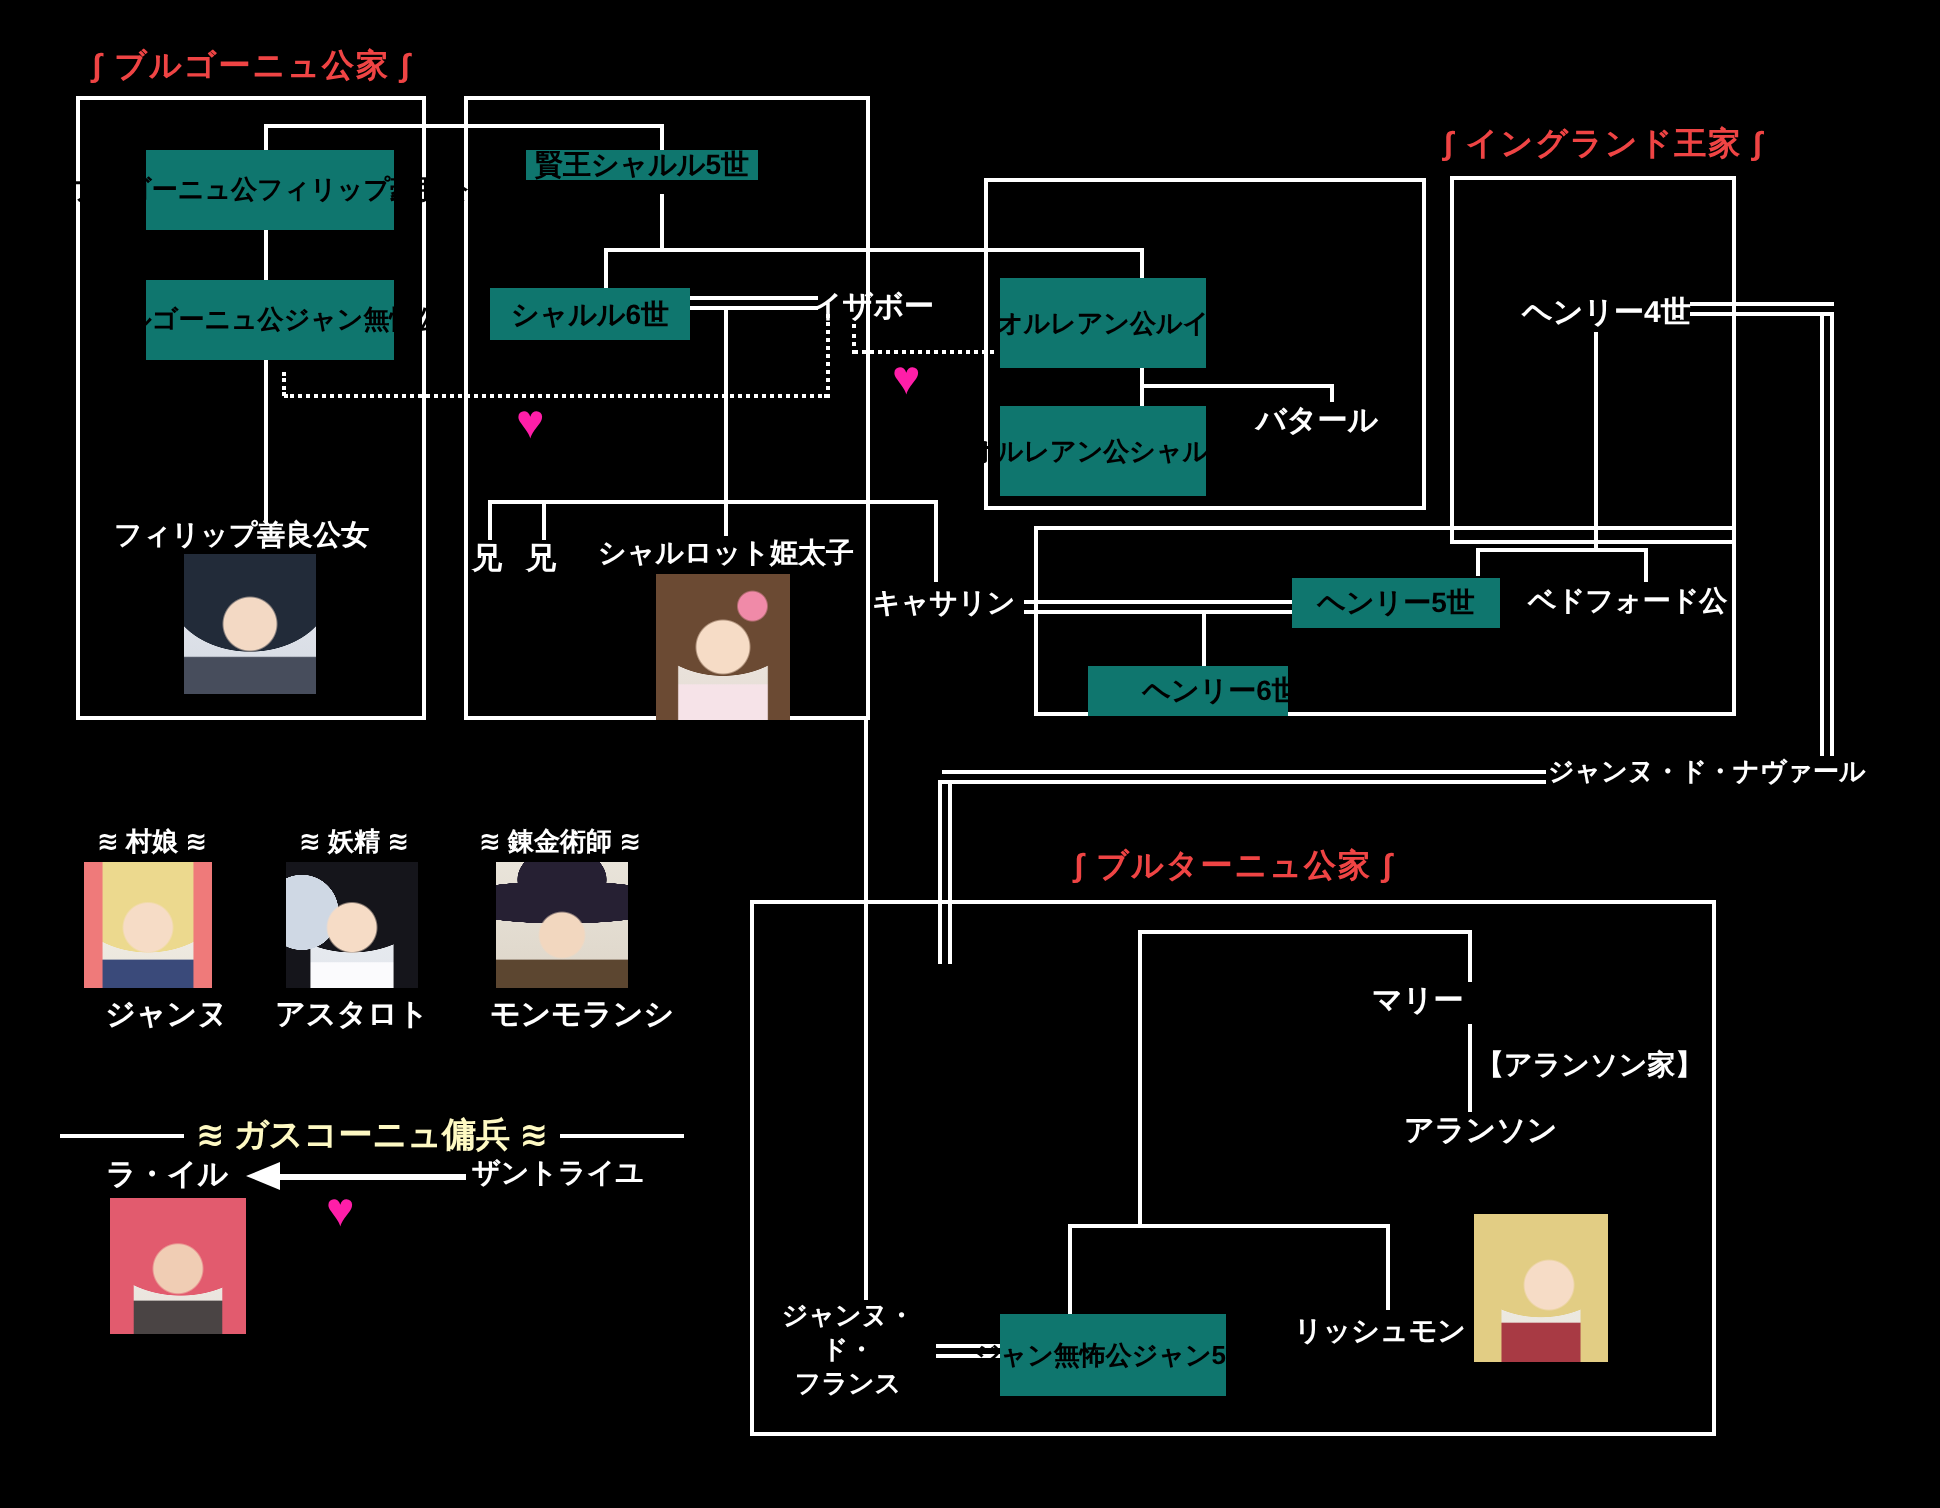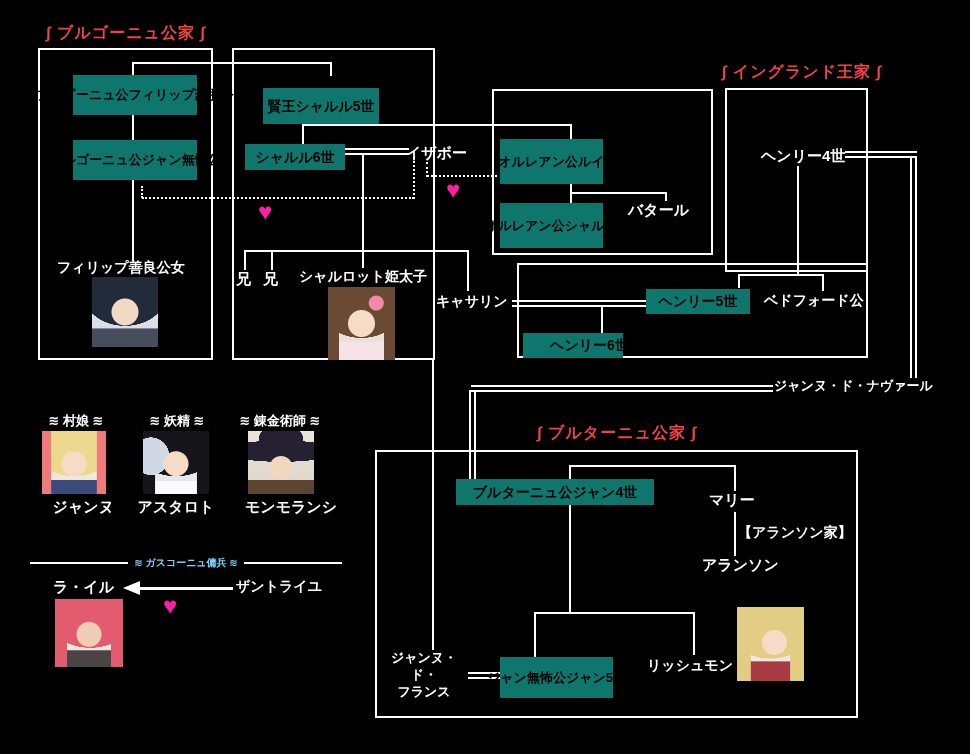--- a/index.html
+++ b/index.html
@@ -26,21 +26,21 @@
   .dblh{position:absolute;height:7px;border-top:2px solid #fff;border-bottom:2px solid #fff;box-sizing:border-box;}
   .dblv{position:absolute;width:7px;border-left:2px solid #fff;border-right:2px solid #fff;box-sizing:border-box;}
   .doth{position:absolute;height:0;border-top:2px dotted #fff;}
   .dotv{position:absolute;width:0;border-left:2px dotted #fff;}
   .heart{position:absolute;color:#ff1ea8;font-size:24px;line-height:1;font-weight:bold;}
   
   .role{position:absolute;color:#fff;font-weight:bold;font-size:13px;white-space:nowrap;text-align:center;}
   .role::before{content:"≋ ";}
   .role::after{content:" ≋";}
   
-  .gashead{position:absolute;display:flex;align-items:center;color:#7dd3fc;font-weight:bold;font-size:10px;white-space:nowrap;}
+  .gashead{position:absolute;display:flex;align-items:center;color:#fef9c3;font-weight:bold;font-size:17px;white-space:nowrap;}
   .gashead .bar{flex:1;height:2px;background:#fff;}
   .gashead .gtxt{padding:0 6px;}
   .gashead .gtxt::before{content:"≋ ";}
   .gashead .gtxt::after{content:" ≋";}
   
   .arrow{position:absolute;height:14px;}
   .arrow .shaft{position:absolute;left:16px;right:0;top:6px;height:3px;background:#fff;}
   .arrow .head{position:absolute;left:0;top:0;width:0;height:0;
                border-top:7px solid transparent;border-bottom:7px solid transparent;border-right:17px solid #fff;}
   
@@ -153,59 +153,56 @@
   <div class="heart" style="left:258px;top:200px;">♥</div>
 
   <div class="pbox small" style="left:73px;top:75px;width:124px;height:40px;">
     <span>ブルゴーニュ公</span>
     <span>フィリップ豪胆公</span>
   </div>
   <div class="pbox small" style="left:73px;top:140px;width:124px;height:40px;">
     <span>ブルゴーニュ公</span>
     <span>ジャン無怖公</span>
   </div>
-  <div class="pbox" style="left:263px;top:88px;width:116px;height:36px;">
+  <div class="pbox" style="left:263px;top:75px;width:116px;height:15px;">
     <span>賢王シャルル5世</span>
   </div>
   <div class="pbox" style="left:245px;top:144px;width:100px;height:26px;">
     <span>シャルル6世</span>
   </div>
   <div class="pbox small" style="left:500px;top:139px;width:103px;height:45px;">
     <span>オルレアン公</span>
     <span>ルイ</span>
   </div>
   <div class="pbox small" style="left:500px;top:203px;width:103px;height:45px;">
     <span>オルレアン公</span>
     <span>シャルル</span>
   </div>
   <div class="pbox" style="left:646px;top:289px;width:104px;height:25px;">
     <span>ヘンリー5世</span>
   </div>
-  <div class="pbox" style="left:523px;top:333px;width:100px;height:25px;padding-left:33px;">
+  <div class="pbox" style="left:544px;top:333px;width:100px;height:25px;padding-left:33px;">
     <span>ヘンリー6世</span>
-  </div>
-  <div class="pbox" style="left:456px;top:479px;width:198px;height:26px;">
-    <span>ブルターニュ公ジャン4世</span>
   </div>
   <div class="pbox small" style="left:500px;top:657px;width:113px;height:41px;">
     <span>ジャン無怖公</span>
     <span>ジャン5世</span>
   </div>
 
   <div class="wlabel" style="left:406px;top:144px;">イザボー</div>
   <div class="wlabel" style="left:628px;top:201px;">バタール</div>
   <div class="wlabel" style="left:747px;top:147px;margin-left:14px;">ヘンリー4世</div>
   <div class="wlabel" style="left:764px;top:292px;font-size:14px;">ベドフォード公</div>
   <div class="wlabel" style="left:57px;top:259px;font-size:14px;">フィリップ善良公女</div>
   <div class="wlabel" style="left:236px;top:270px;">兄</div>
   <div class="wlabel" style="left:263px;top:270px;">兄</div>
   <div class="wlabel" style="left:299px;top:268px;font-size:14px;">シャルロット姫太子</div>
   <div class="wlabel" style="left:436px;top:293px;font-size:14px;">キャサリン</div>
   <div class="wlabel" style="left:774px;top:377px;font-size:13px;">ジャンヌ・ド・ナヴァール</div>
-  <div class="wlabel" style="left:709px;top:491px;">マリー</div>
+  <div class="wlabel" style="left:686px;top:491px;">マリー</div>
   <div class="wlabel" style="left:738px;top:524px;font-size:14px;">【アランソン家】</div>
   <div class="wlabel" style="left:702px;top:556px;">アランソン</div>
   <div class="wlabel" style="left:647px;top:657px;font-size:14px;">リッシュモン</div>
   <div class="wlabel center" style="left:378px;top:650px;width:92px;font-size:13px;white-space:normal;line-height:1.3;">
     <span>ジャンヌ・ド・</span><br>
     <span>フランス</span>
   </div>
 
   <div class="portrait pt-philippa" style="left:92px;top:277px;width:66px;height:70px;"></div>
   <div class="portrait pt-charlotte" style="left:328px;top:287px;width:67px;height:73px;"></div>

